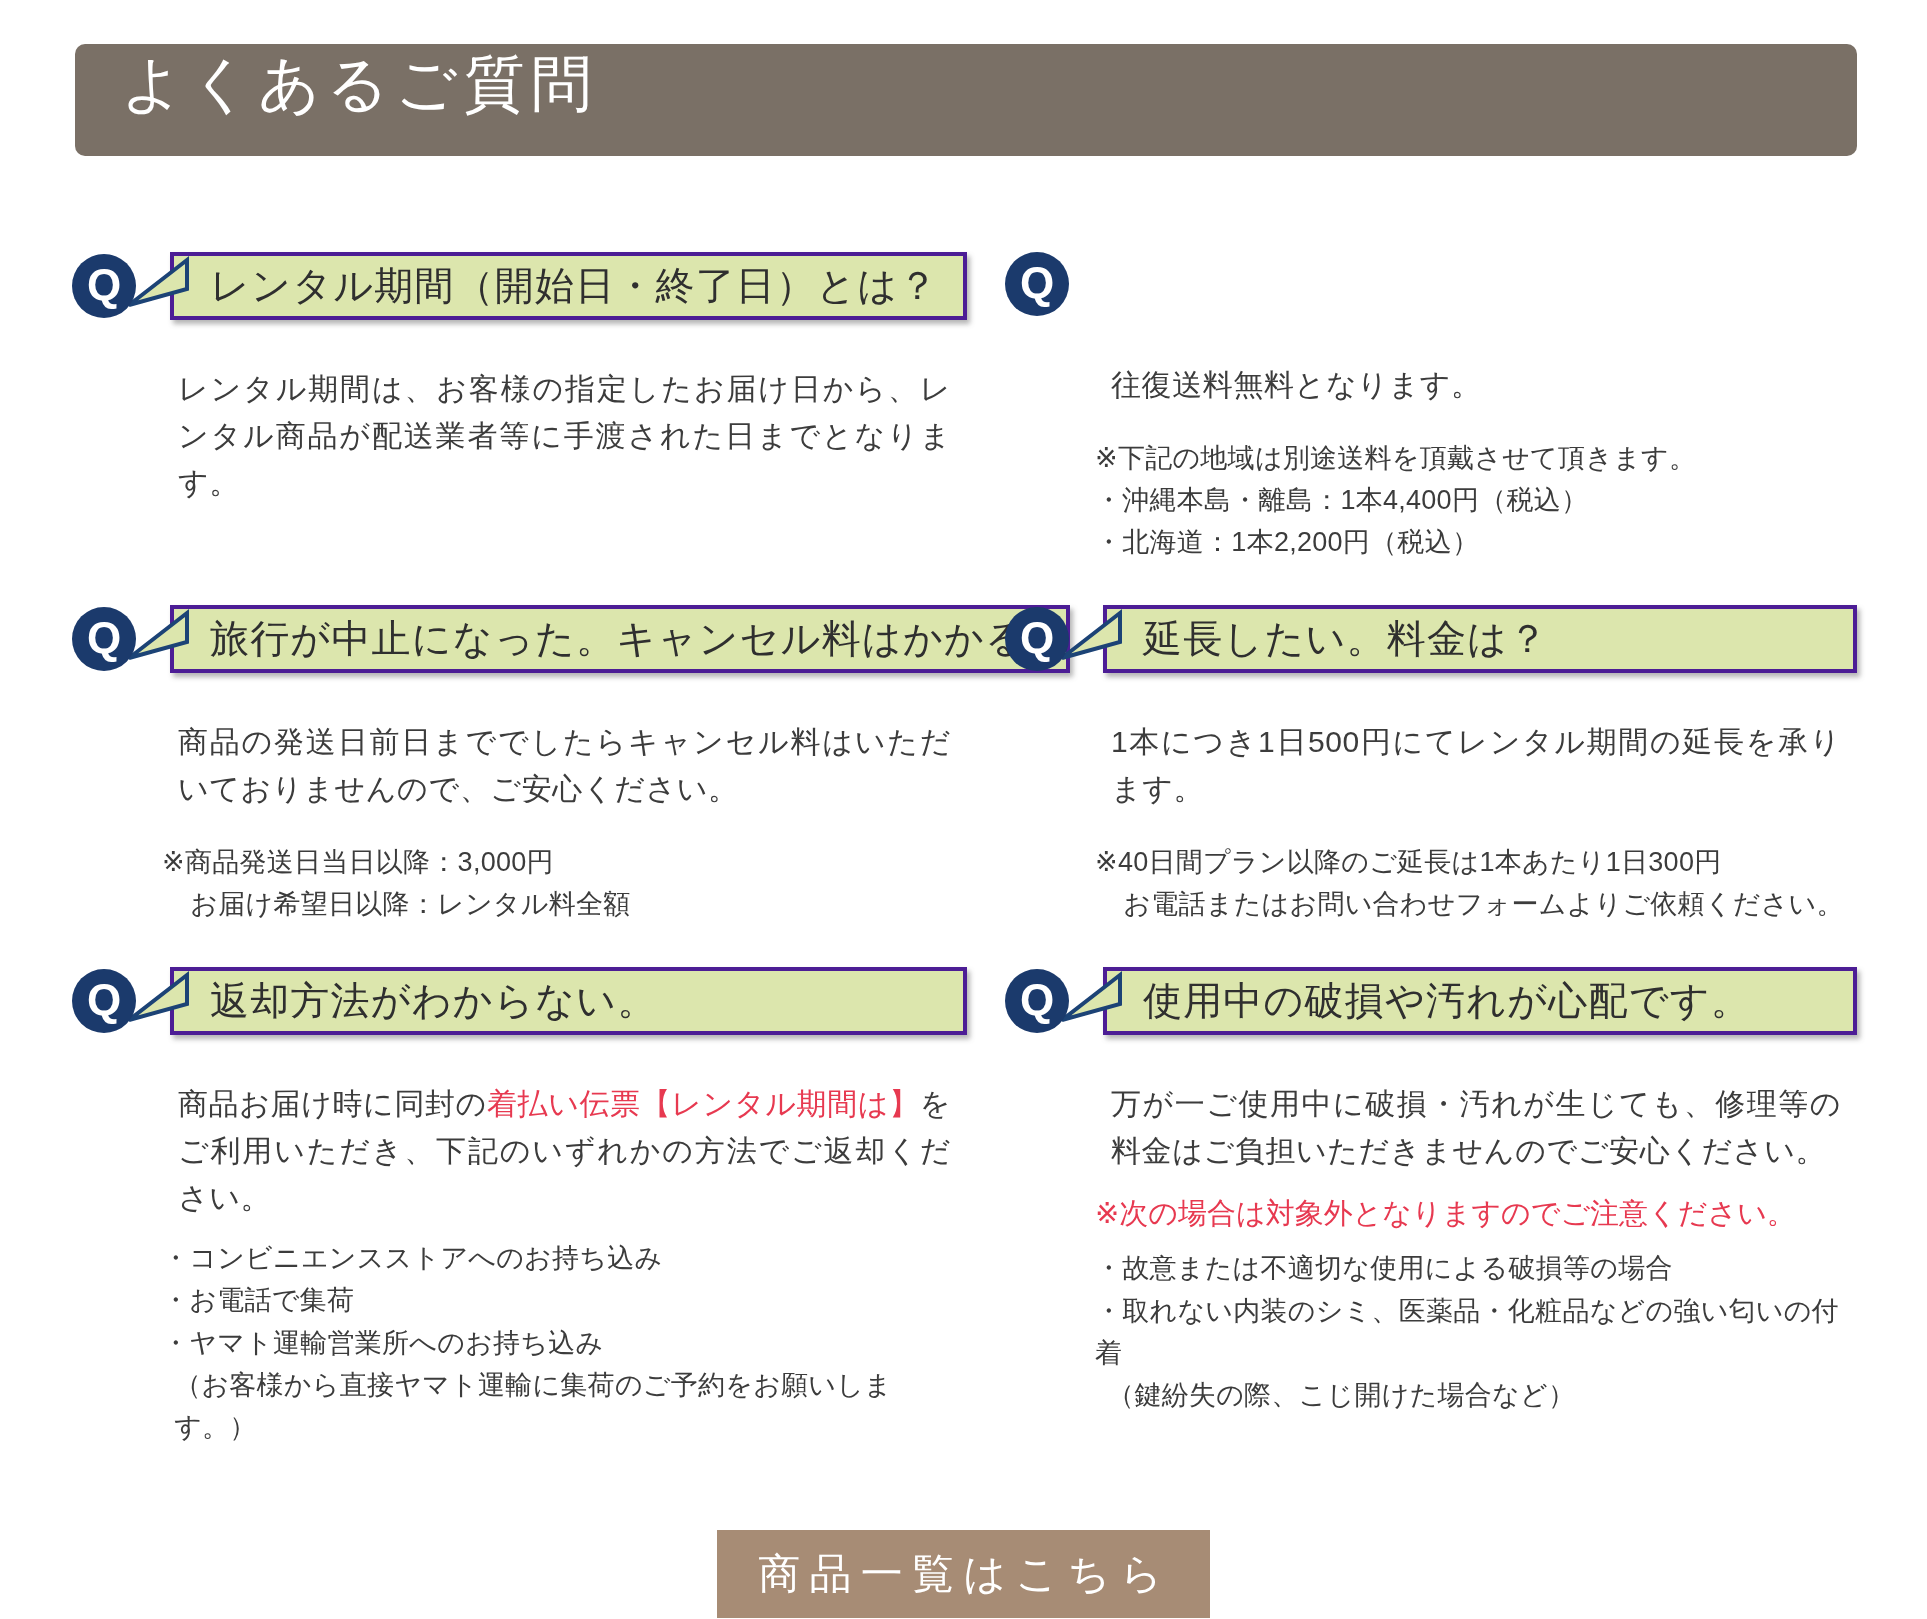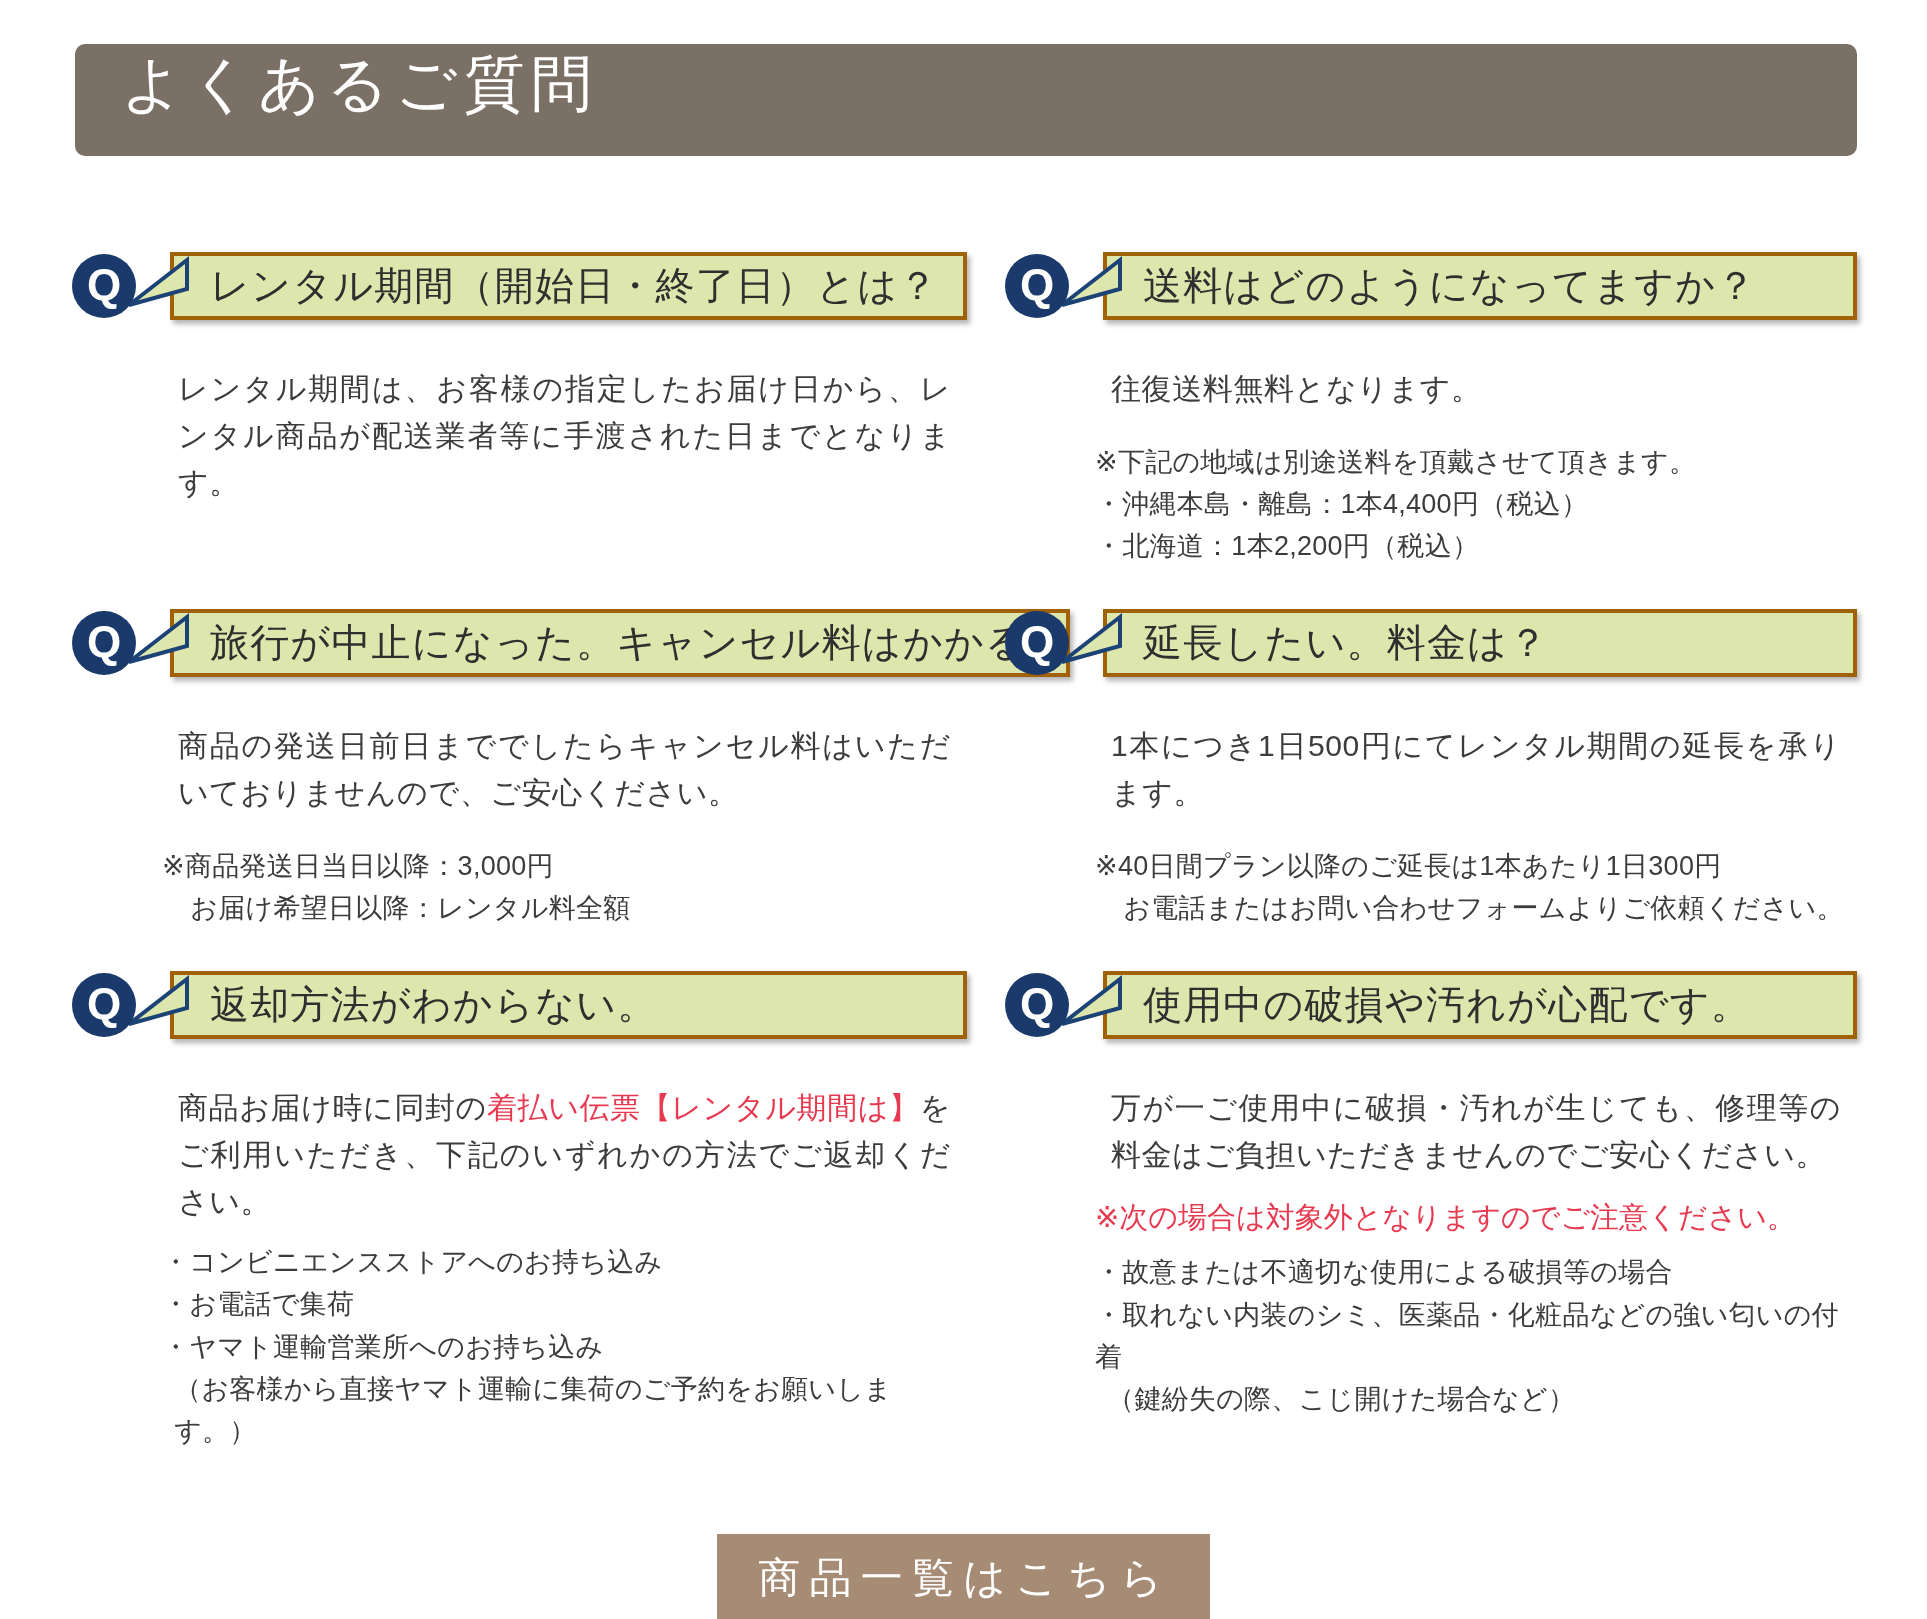--- a/index.html
+++ b/index.html
@@ -50,21 +50,21 @@
   .q-circle span{
     color:#ffffff;font-size:44px;font-weight:700;
     line-height:1;transform:translateY(-1px);
   }
   .q-bubble{
     position:relative;
     flex:1;
     margin-left:34px;
     height:68px;
     background:#dce6ad;
-    border:4px solid #a16207;
+    border:4px solid #4c1d95;
     box-sizing:border-box;
     display:flex;align-items:center;
     padding-left:36px;
     box-shadow:3px 4px 5px rgba(90,90,90,0.45);
   }
   .tail{
     position:absolute;
     left:-47px;top:1px;
     width:62px;height:52px;
     overflow:visible;
@@ -160,26 +160,20 @@
       <div class="qa-body">
         <p class="body">レンタル期間は、お客様の指定したお届け日から、レンタル商品が配送業者等に手渡された日までとなります。</p>
       </div>
     </section>
 
     <section class="qa">
       <div class="qa-head">
         <div class="q-circle">
           <span>Q</span>
         </div>
-        <div class="q-bubble">
-          <svg class="tail" viewBox="0 0 62 52">
-              <polygon points="60,3 2,48 60,32"></polygon>
-            </svg>
-          <span class="q-text">送料はどのようになってますか？</span>
-        </div>
       </div>
       <div class="qa-body">
         <p class="body">往復送料無料となります。</p>
         <div class="notes">
           <div class="note-line">※下記の地域は別途送料を頂戴させて頂きます。</div>
           <div class="note-line">・沖縄本島・離島：1本4,400円（税込）</div>
           <div class="note-line">・北海道：1本2,200円（税込）</div>
         </div>
       </div>
     </section>

